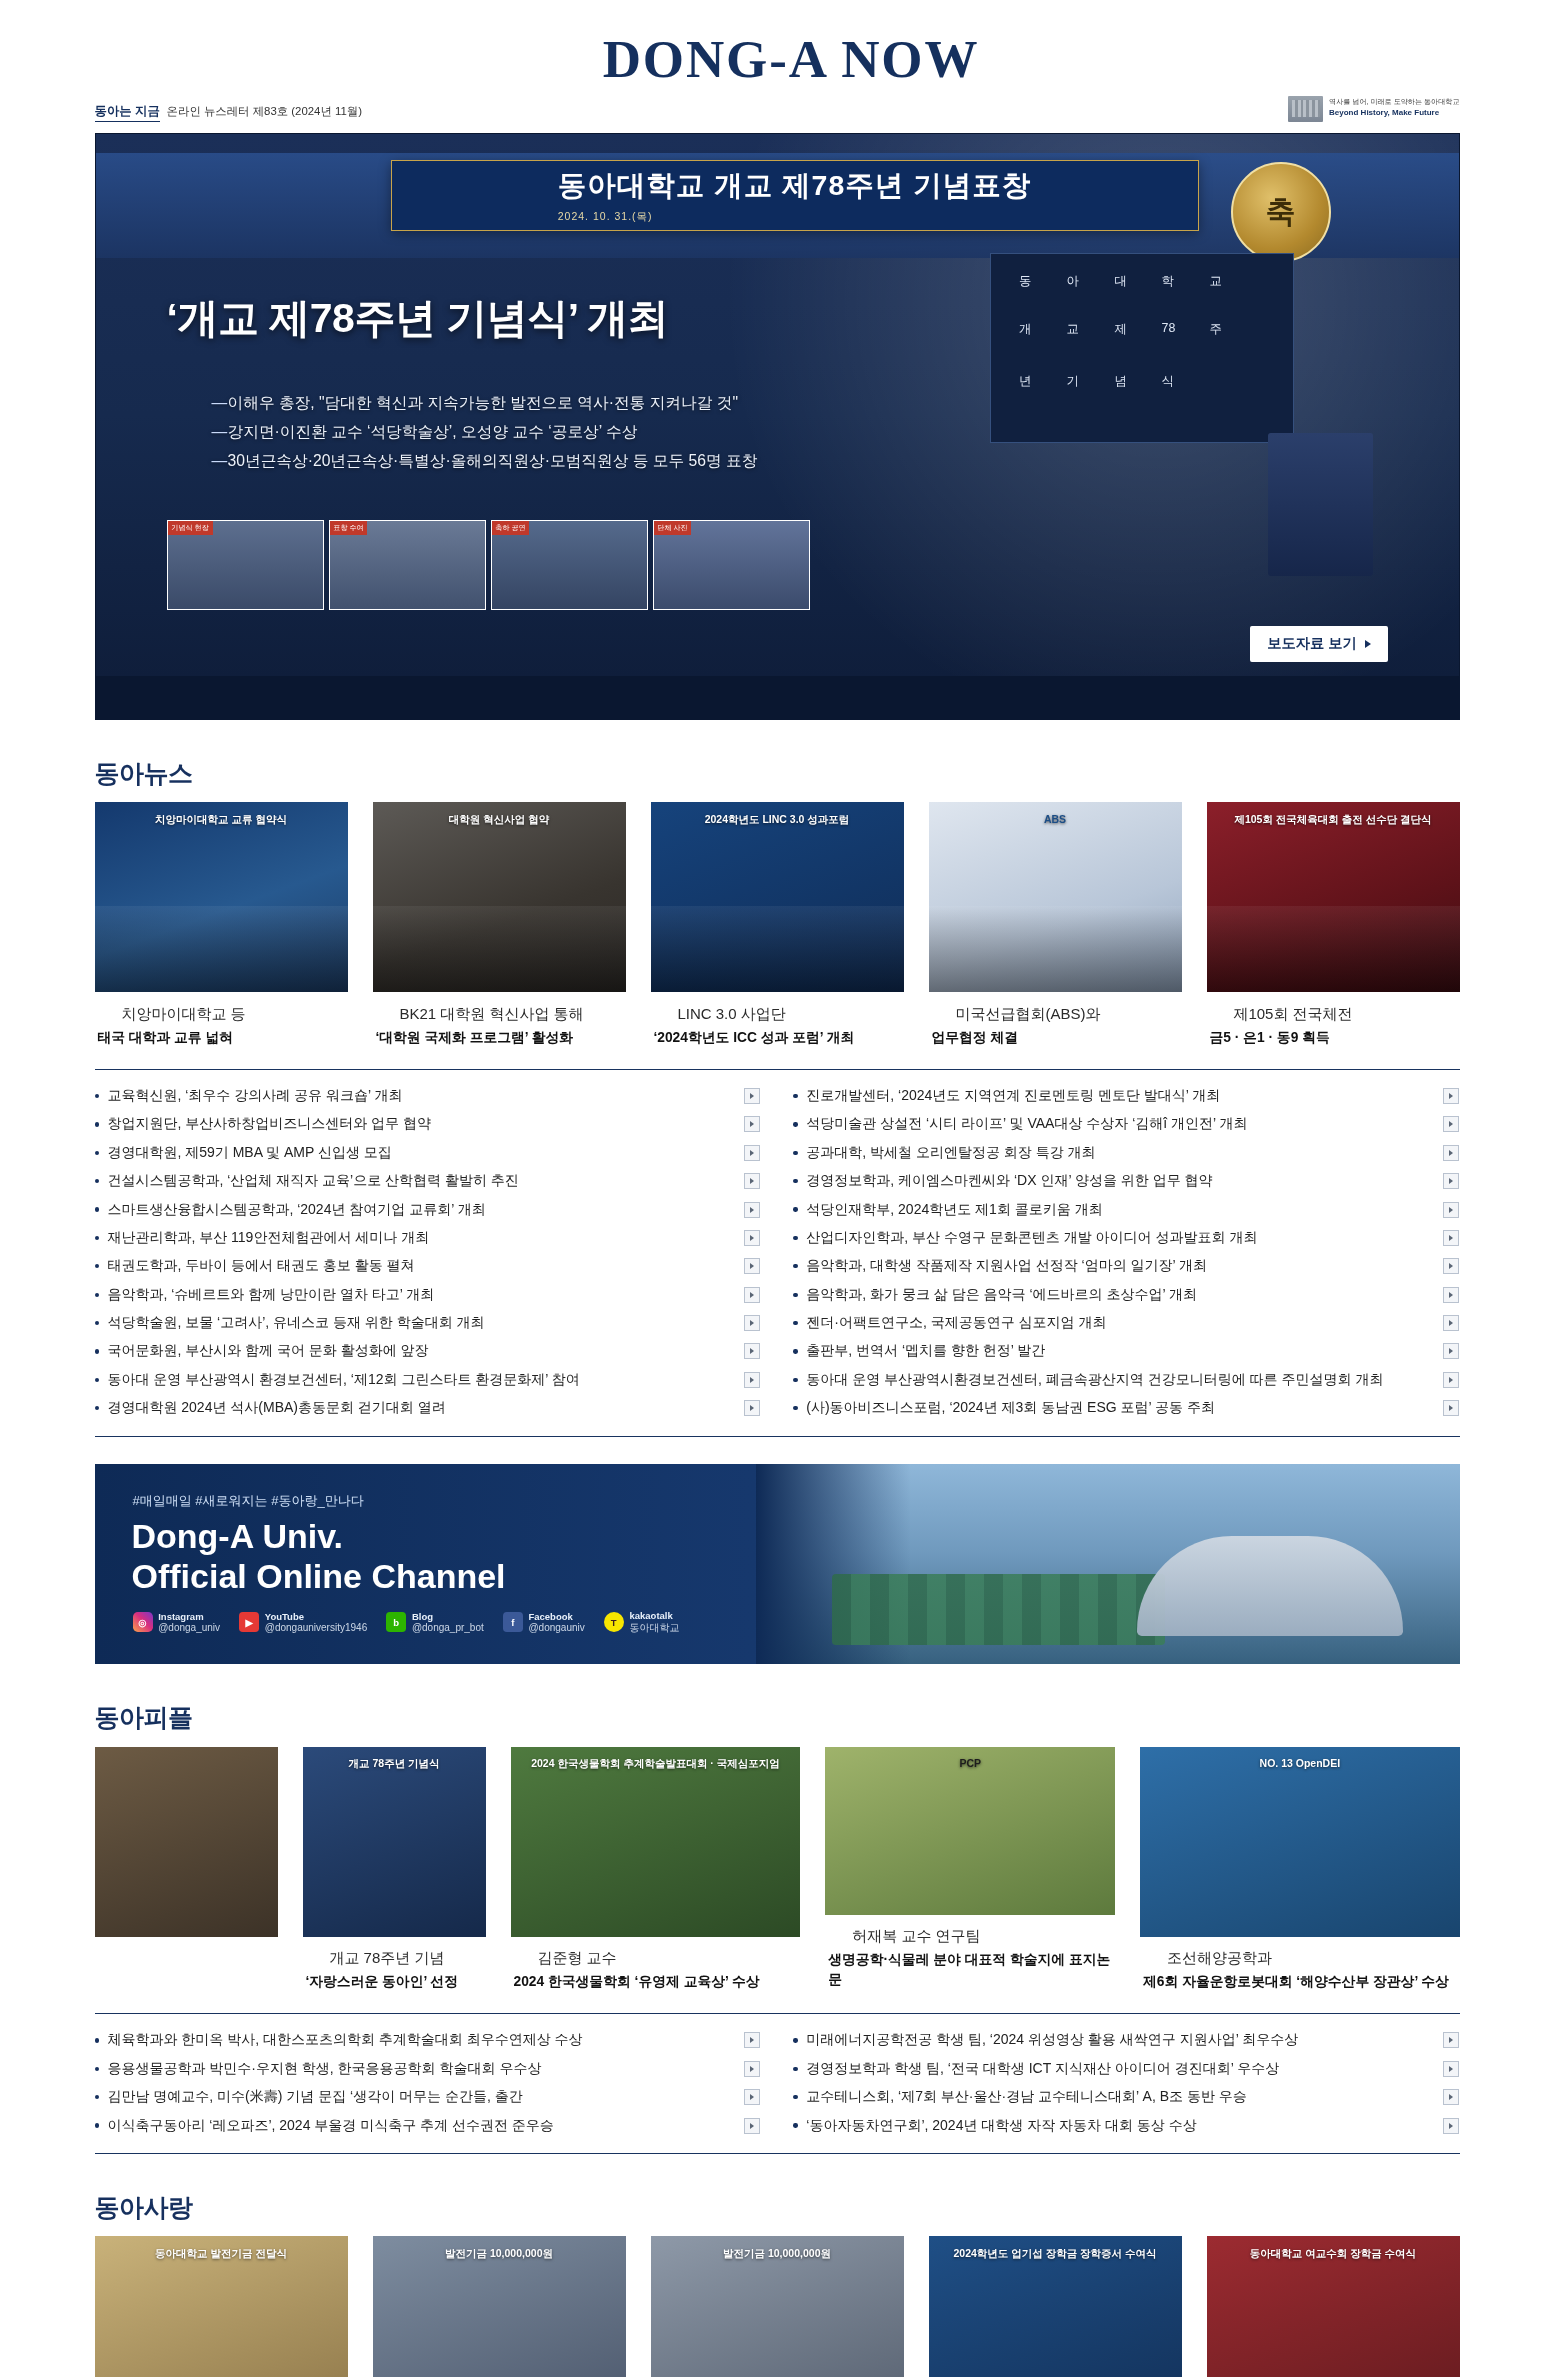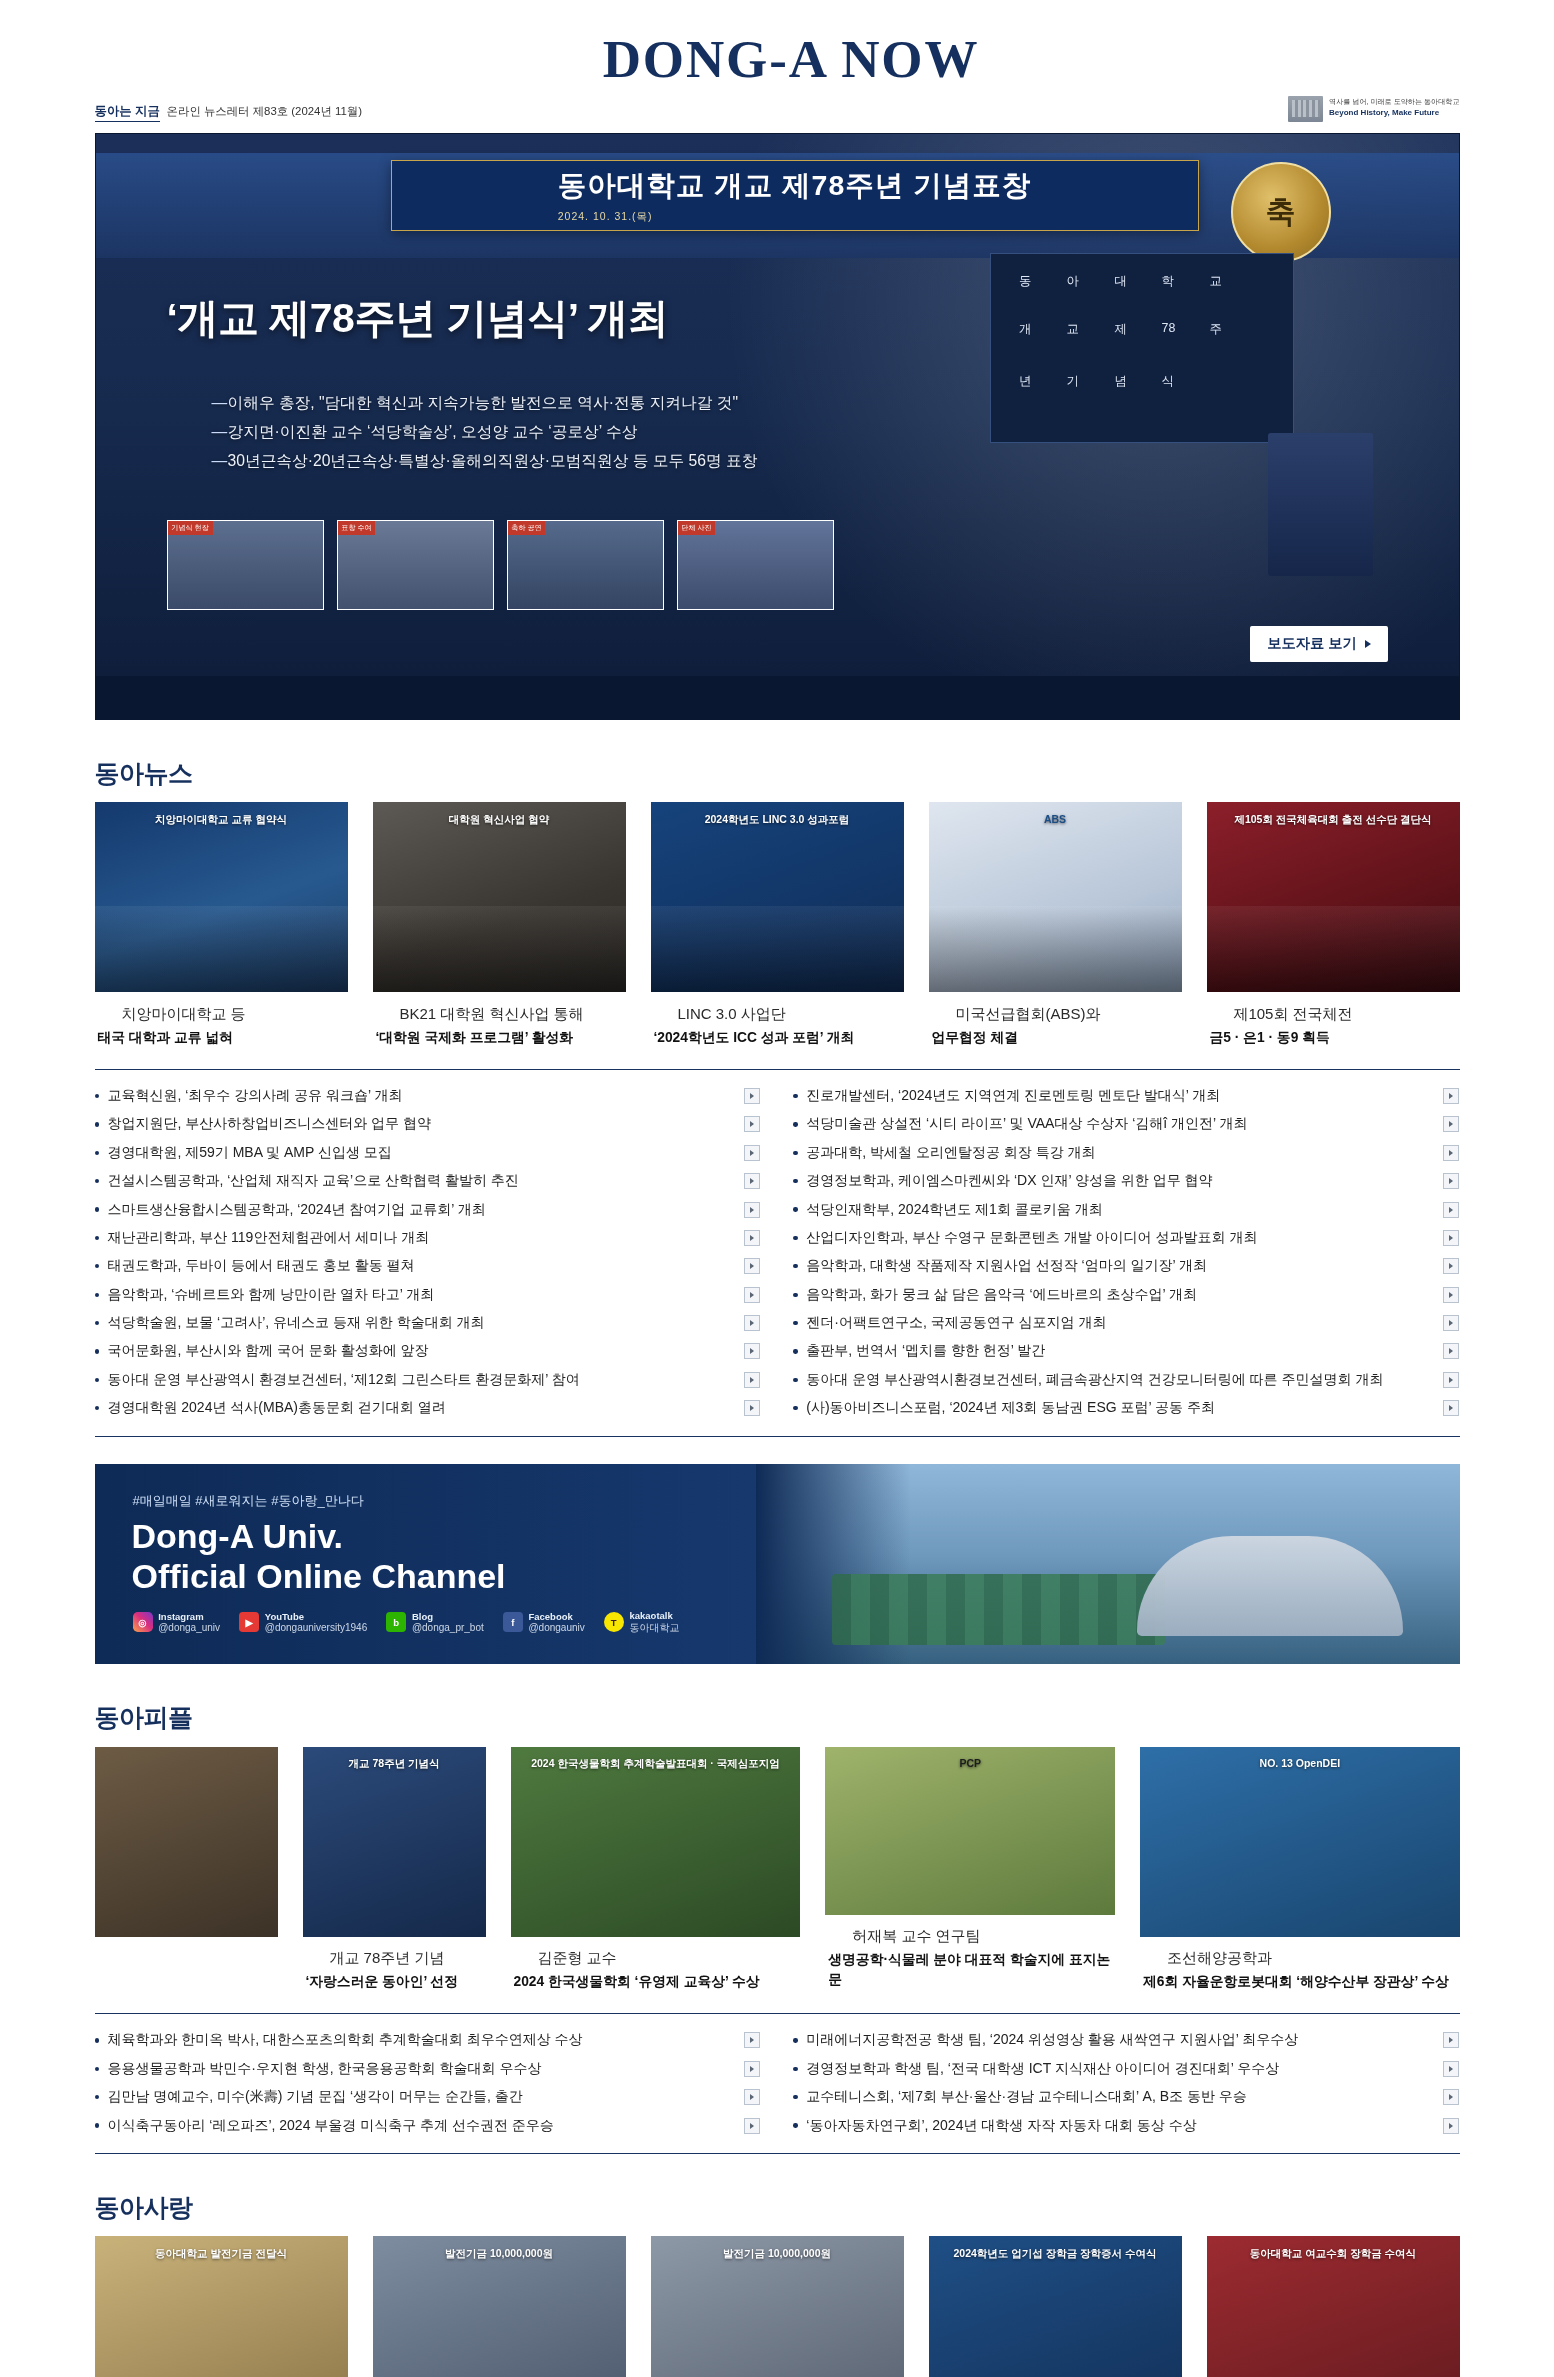--- a/index.html
+++ b/index.html
@@ -102,21 +102,21 @@
   }
   .hero-bullets {
     position:absolute; left:76px; top:238px; color:#eef3fb;
     font-size:15.7px; line-height:1.85;
   }
   .hero-bullets li { list-style:none; position:relative; padding-left:16px; text-shadow:0 1px 3.8px rgba(0,0,0,.6);}
   .hero-bullets li:before{
     content:"—"; position:absolute; left:0; top:0; color:#cfe0ff;
   }
   .hero-thumbs {
-    position:absolute; left:71px; bottom:109px; display:flex; gap:13px;
+    position:absolute; left:71px; bottom:109px; display:flex; gap:5px;
   }
   .hero-thumb {
     width:157px; height:90px; border:1.4px solid #ffffff;
     background: linear-gradient(180deg,#5d6f8f,#3a4a68);
     position:relative; overflow:hidden;
   }
   .hero-thumb:nth-child(2){background:linear-gradient(180deg,#6a7a96,#41516e);}
   .hero-thumb:nth-child(3){background:linear-gradient(180deg,#556a8c,#344462);}
   .hero-thumb:nth-child(4){background:linear-gradient(180deg,#62749a,#3b4b6c);}
   .hero-thumb .lbl {

